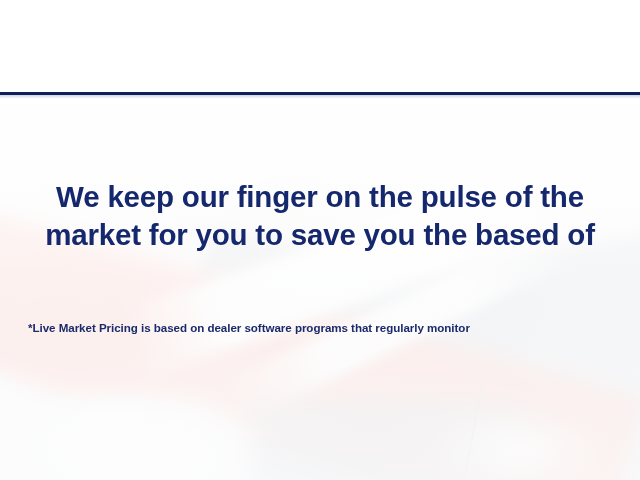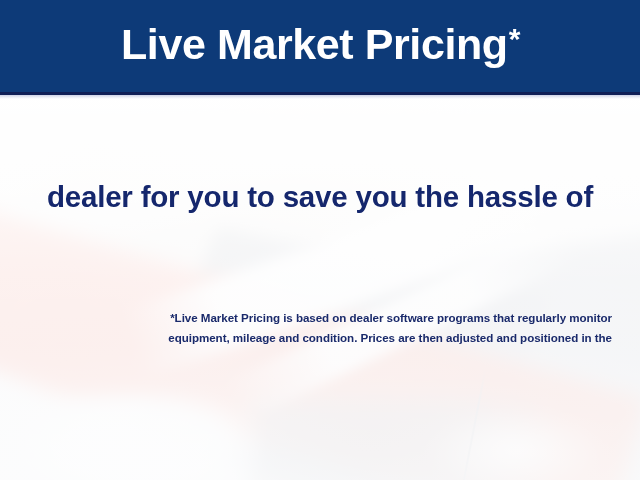--- a/index.html
+++ b/index.html
@@ -282,23 +282,23 @@
     letter-spacing: -0.2px;
     margin: 0;
     padding: 0 28px;
     box-sizing: border-box;
   }
   .headline .hl-line { display: block; white-space: nowrap; }
 
   .disclaimer {
     position: absolute;
     left: 0;
-    top: 308px;
-    width: 640px;
-    text-align: right;
+    top: 318px;
+    width: 640px;
+    text-align: left;
     color: #1a2a6b;
     font-size: 11.6px;
     font-weight: bold;
     line-height: 19.5px;
     letter-spacing: -0.05px;
     margin: 0;
     padding: 0 28px;
     box-sizing: border-box;
   }
   .disclaimer .dc-line { display: block; white-space: nowrap; }
@@ -321,28 +321,25 @@
     <div class="photo-layer streak-b"></div>
     <div class="photo-layer chrome-a"></div>
     <div class="photo-layer chrome-b"></div>
     <div class="photo-layer trim-arc"></div>
     <div class="photo-tint"></div>
     <div class="photo-wash"></div>
   </div>
 
   <div class="content">
     <p class="headline">
-      <span class="hl-line">dealer for you to save you the hassle of</span>
+      <span class="hl-line">We keep our finger on the pulse of the</span>
+      <span class="hl-line">market for you to save you the based of</span>
     </p>
 
     <p class="disclaimer">
       <span class="dc-line">*Live Market Pricing is based on dealer software programs that regularly monitor</span>
-      <span class="dc-line">equipment, mileage and condition. Prices are then adjusted and positioned in the</span>
     </p>
   </div>
 
-  <div class="header-bar">
-    <h1 class="header-title"><span>Live Market Pricing</span><span class="asterisk">*</span></h1>
-  </div>
   <div class="header-underline"></div>
   <div class="header-glow"></div>
 
 </div>
 
 </body></html>

